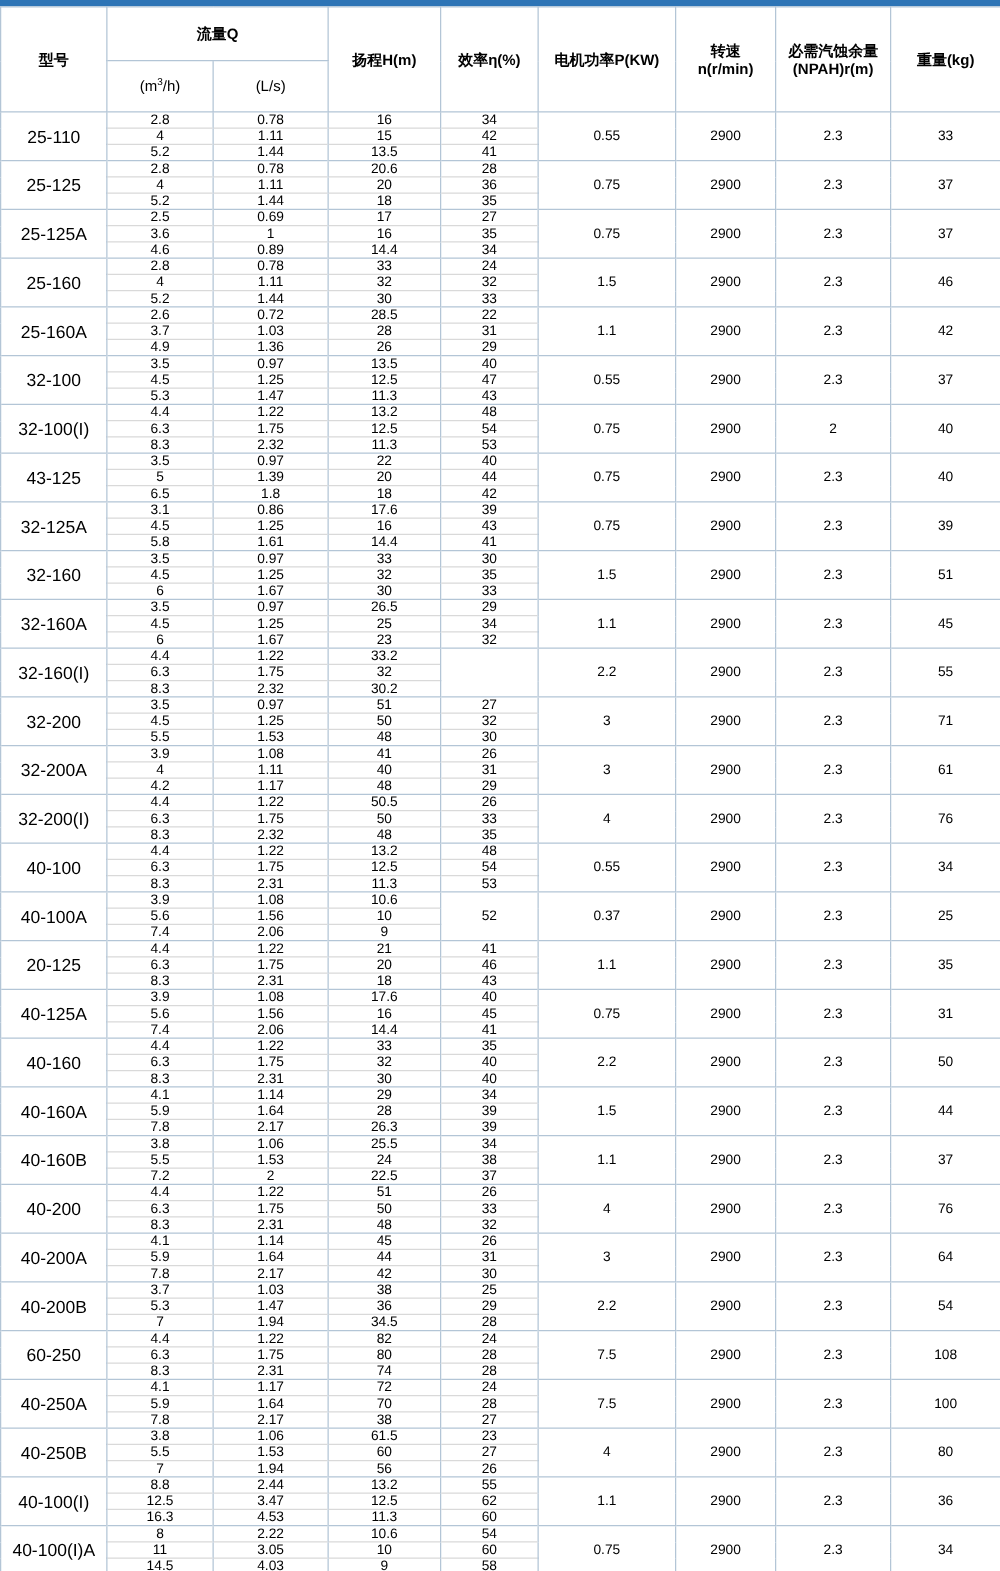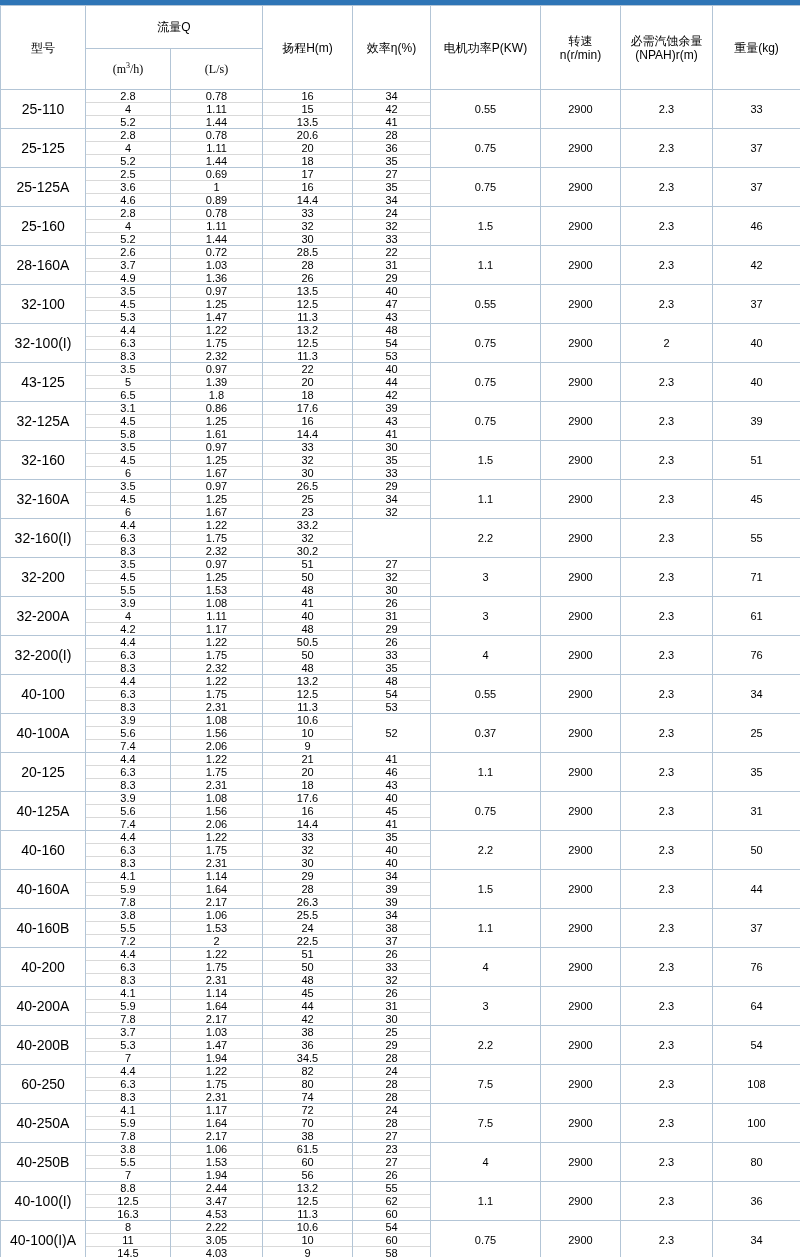--- a/index.html
+++ b/index.html
@@ -30,22 +30,22 @@
     vertical-align:middle;
     font-weight:normal;
     overflow:hidden;
     white-space:nowrap;
   }
   thead th{
     border:1px solid var(--line-strong);
     font-size:12px;
     line-height:14px;
   }
-  thead tr.h1 th{height:43px;}
-  thead tr.h2 th{height:41px;font-family:Liberation Serif, serif;}
+  thead tr.h1 th{height:43px;font-weight:bold;}
+  thead tr.h2 th{height:41px;}
   thead sup{font-size:8px;line-height:0;}
   tbody td{
     border-left:1px solid var(--line-strong);
     border-right:1px solid var(--line-strong);
     font-size:11px;
     line-height:12px;
     height:13px;
   }
   tbody tr.gfirst td{border-top:1px solid var(--line-strong);}
   tbody tr.gsub td.sub{border-top:1px solid var(--line-soft);}
@@ -177,21 +177,21 @@
         <td class="sub">32</td>
         <td class="sub">32</td>
       </tr>
       <tr class="gsub">
         <td class="sub">5.2</td>
         <td class="sub">1.44</td>
         <td class="sub">30</td>
         <td class="sub">33</td>
       </tr>
       <tr class="gfirst">
-        <td rowspan="3" class="model">28-160A</td>
+        <td rowspan="3" class="model">25-160A</td>
         <td class="sub">2.6</td>
         <td class="sub">0.72</td>
         <td class="sub">28.5</td>
         <td class="sub">22</td>
         <td rowspan="3">1.1</td>
         <td rowspan="3">2900</td>
         <td rowspan="3">2.3</td>
         <td rowspan="3">42</td>
       </tr>
       <tr class="gsub">

